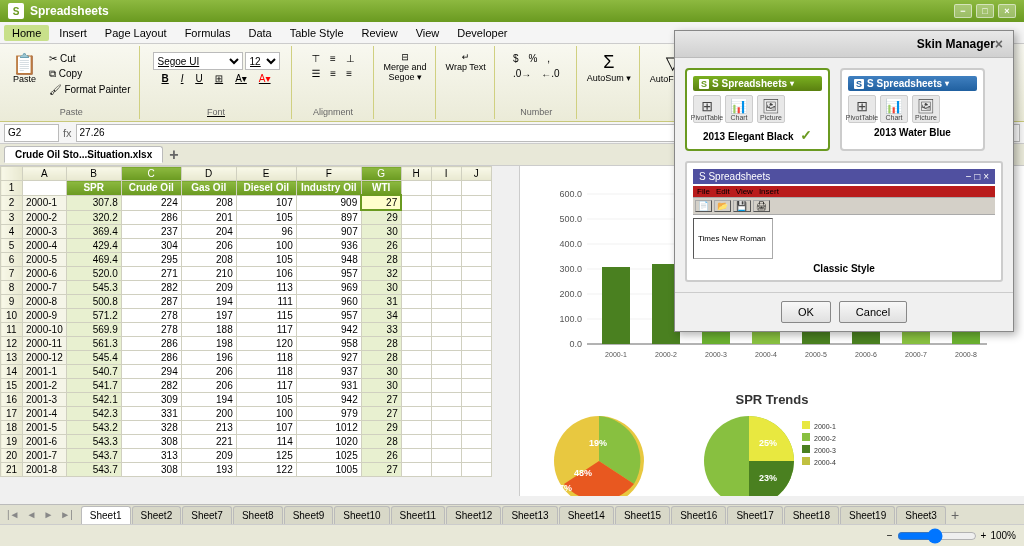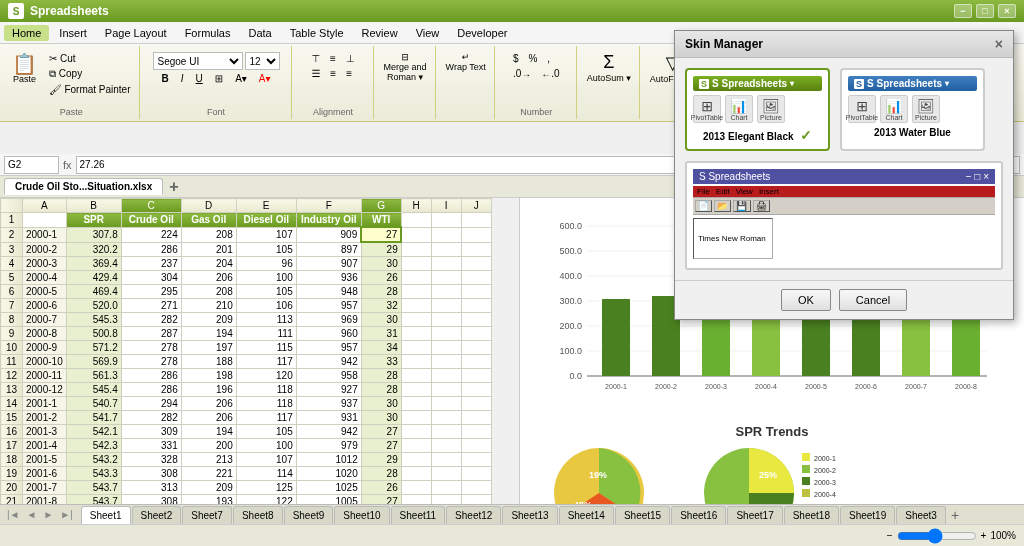--- a/index.html
+++ b/index.html
@@ -98,21 +98,20 @@
 
     
     #formula-bar {
       background: #f5f5f5;
       border-bottom: 1px solid #ccc;
       height: 22px;
       display: flex;
       align-items: center;
       padding: 4px 4px;
       gap: 4px;
-      margin-top: 32px;
     }
     .cell-ref {
       width: 55px;
       height: 18px;
       border: 1px solid #bbb;
       font-size: 10px;
       padding: 0 3px;
       background: white;
     }
     .formula-input {
@@ -259,21 +258,21 @@
       border: 1px solid #888;
       box-shadow: 3px 3px 8px rgba(0,0,0,0.3);
       z-index: 100;
     }
     #skin-manager-title {
       background: linear-gradient(to bottom, #e8e8e8, #d0d0d0);
       padding: 5px 10px;
       font-size: 12px;
       font-weight: bold;
       display: flex;
-      justify-content: space-between;
+      justify-content: flex-end;
       align-items: center;
       border-bottom: 1px solid #bbb;
     }
     .skin-close-btn { cursor: pointer; font-size: 14px; color: #666; }
     #skin-manager-body { padding: 10px; display: flex; gap: 10px; flex-wrap: wrap; }
     .skin-option {
       border: 2px solid #ccc;
       border-radius: 4px;
       padding: 6px;
       background: white;
@@ -367,21 +366,21 @@
       </div>
       <div style="display:flex; flex-direction:column; gap:2px;">
         <div class="ribbon-btn-small">✂ Cut</div>
         <div class="ribbon-btn-small">⧉ Copy</div>
         <div class="ribbon-btn-small">🖌 Format Painter</div>
       </div>
     </div>
     <span class="ribbon-group-label">Paste</span>
   </div>
 
-  <div class="ribbon-group" style="min-width:150px;">
+  <div class="ribbon-group" style="min-width:150px;text-decoration:underline;">
     <div class="ribbon-row" style="padding-top:4px;">
       <select class="font-select">
         <option>Segoe UI</option>
       </select>
       <select class="size-select">
         <option>12</option>
       </select>
     </div>
     <div class="ribbon-row" style="gap:4px; margin-top:2px;">
       <div class="ribbon-btn-small" style="font-weight:bold;">B</div>
@@ -407,21 +406,21 @@
         <div class="ribbon-btn-small">≡</div>
       </div>
     </div>
     <span class="ribbon-group-label">Alignment</span>
   </div>
 
   <div class="ribbon-group">
     <div class="ribbon-btn-large" style="padding-top:4px;">
       <span>⊟</span>
       <span>Merge and</span>
-      <span>Roman ▾</span>
+      <span>Segoe ▾</span>
     </div>
     <span class="ribbon-group-label"></span>
   </div>
 
   <div class="ribbon-group">
     <div class="ribbon-btn-large" style="padding-top:4px;">
       <span>↵</span>
       <span>Wrap Text</span>
     </div>
     <span class="ribbon-group-label"></span>
@@ -967,19 +966,20 @@
         <span>View</span>
         <span>Insert</span>
       </div>
       <div style="background:#d4d0c8; display:flex; gap:2px; padding:2px; border-bottom:1px solid #aaa;">
         <span style="font-size:9px; padding:0 2px; border:1px outset #aaa; background:#d4d0c8;">📄</span>
         <span style="font-size:9px; padding:0 2px; border:1px outset #aaa; background:#d4d0c8;">📂</span>
         <span style="font-size:9px; padding:0 2px; border:1px outset #aaa; background:#d4d0c8;">💾</span>
         <span style="font-size:9px; padding:0 2px; border:1px outset #aaa; background:#d4d0c8;">🖨</span>
       </div>
       <div style="background:white; border:1px inset #aaa; font-size:8px; padding:15px 4px; margin:3px 0; width:80px;">Times New Roman</div>
+      <div class="skin-name">Classic Style</div>
     </div>
   </div>
   <div id="skin-buttons">
     <button class="dialog-btn">OK</button>
     <button class="dialog-btn">Cancel</button>
   </div>
 </div>
 
 </body></html>

